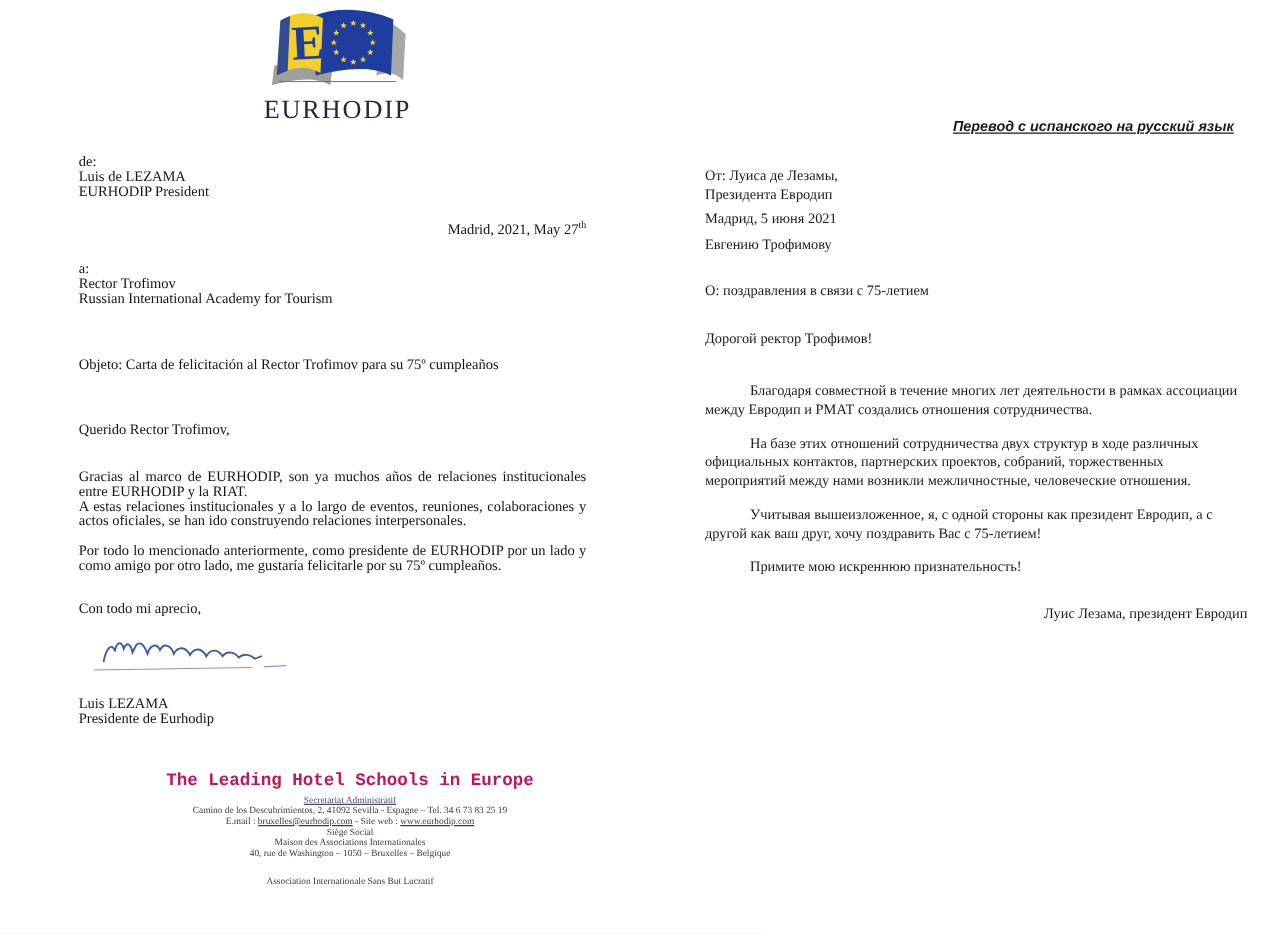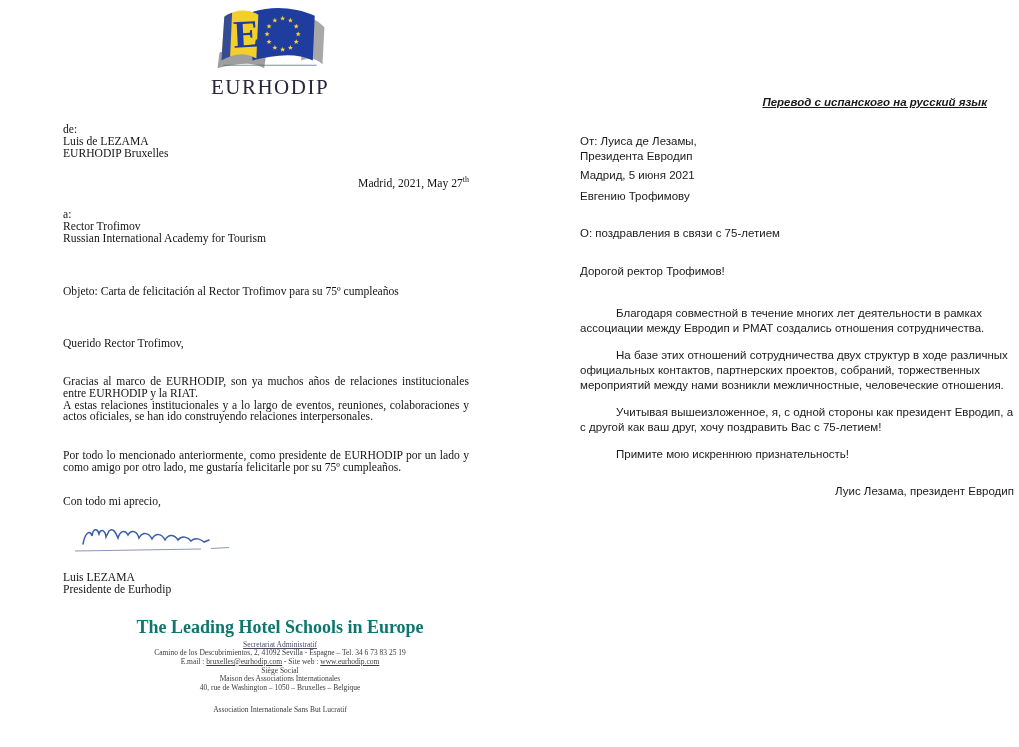--- a/index.html
+++ b/index.html
@@ -50,31 +50,31 @@
     font-size: 11.6px;
     line-height: 11.8px;
   }
   .col-es .date-line { text-align: right; margin-top: 15px; }
   .col-es .date-line sup { font-size: 8px; }
   .col-es .to-block { margin-top: 19px; }
   .col-es .subject { margin-top: 42px; }
   .col-es .salutation { margin-top: 40px; }
   .col-es .para { text-align: justify; }
   .col-es .para1 { margin-top: 26px; }
-  .col-es .para2 { margin-top: 27px; }
+  .col-es .para2 { margin-top: 12px; }
   .col-es .closing { margin-top: 22px; }
   .signature-box { margin-top: 11px; margin-left: 10px; }
   .signer-block { margin-top: 13px; }
 
   
   .col-ru {
     position: absolute;
-    left: 580px; top: 134px;
+    left: 564px; top: 134px;
     width: 434px;
-    font-family: Liberation Sans, sans-serif;
+    font-family: Liberation Serif, serif;
     font-size: 11.5px;
     line-height: 15px;
     color: #1a1a1a;
   }
   .col-ru .date-line { text-align: left; margin-top: 4px; }
   .col-ru .to-line1 { margin-top: 21px; }
   .col-ru .to-line2 { margin-top: 6px; }
   .col-ru .subject { margin-top: 22px; }
   .col-ru .salutation { margin-top: 23px; }
   .col-ru .para { margin-top: 12px; text-indent: 36px; }
@@ -83,23 +83,24 @@
 
   
   .footer {
     position: absolute;
     left: 110px; top: 617px;
     width: 340px;
     text-align: center;
     font-family: "Liberation Serif", serif;
   }
   .footer-title {
-    font-size: 18px;
+    font-size: 14px;
     font-weight: bold;
-    color: #0f766e;
+    color: #be185d;
+    font-family: Liberation Mono, monospace;
   }
   .footer-sub {
     font-size: 7.5px;
     color: #4a4a6a;
     text-decoration: underline;
     margin-top: 2px;
   }
   .footer-line {
     font-size: 7.5px;
     color: #3a3a3a;
@@ -145,21 +146,21 @@
     </svg>
     <span class="logo-name">EURHODIP</span>
   </div>
 
   <div class="translation-note">Перевод с испанского на русский язык</div>
 
   <div class="col-es">
     <div>
       <div>de:</div>
       <div>Luis de LEZAMA</div>
-      <div>EURHODIP Bruxelles</div>
+      <div>EURHODIP President</div>
     </div>
     <div class="date-line">
       <span>Madrid, 2021, May 27</span><sup>th</sup>
     </div>
     <div class="to-block">
       <div>a:</div>
       <div>Rector Trofimov</div>
       <div>Russian International Academy for Tourism</div>
     </div>
     <div class="subject">Objeto: Carta de felicitación al Rector Trofimov para su 75º cumpleaños</div>

